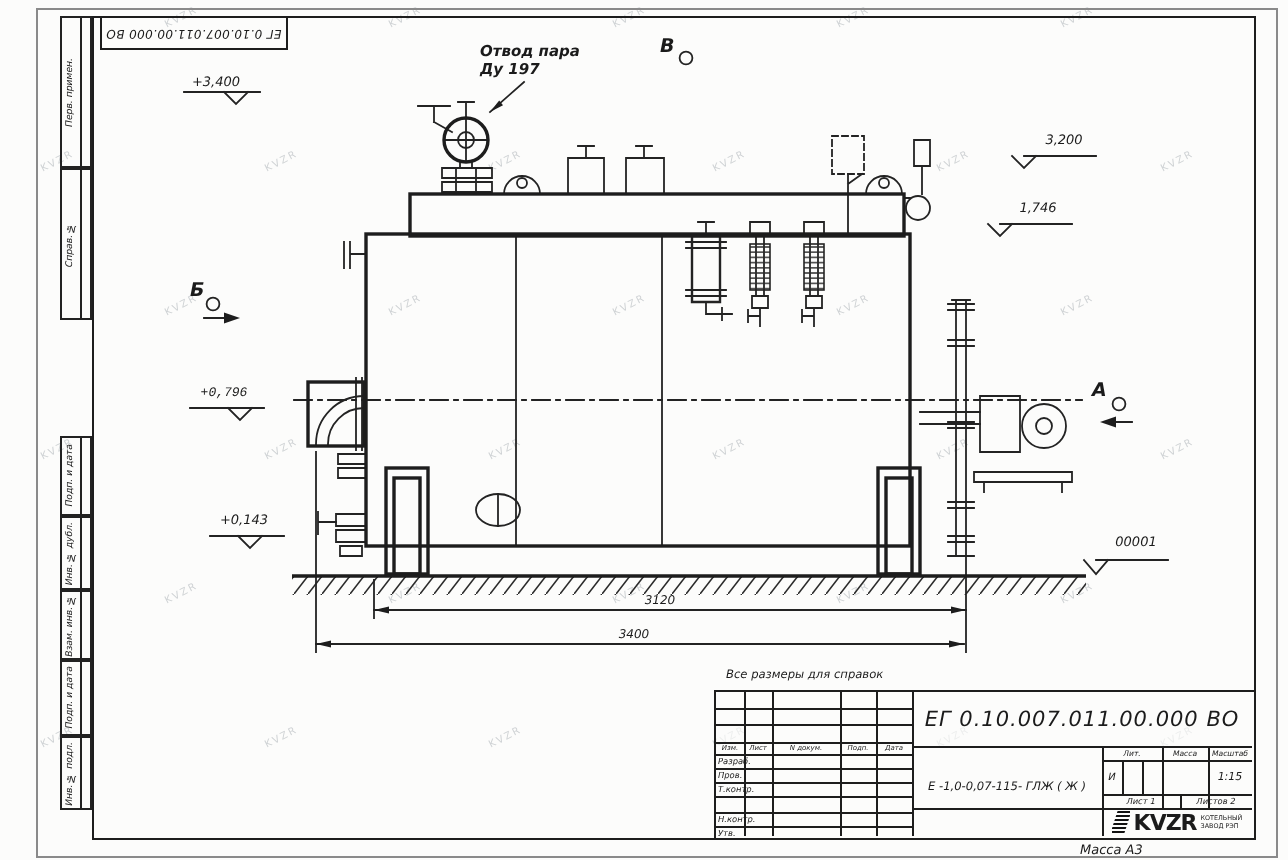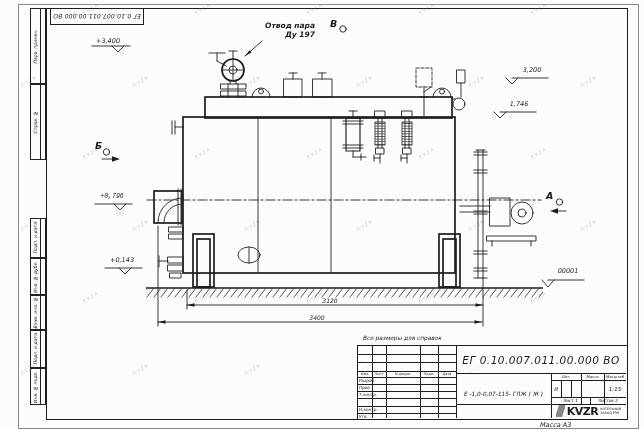--- a/index.html
+++ b/index.html
@@ -184,21 +184,21 @@
       <polygon points="120,159 112,156.2 112,161.8"></polygon>
       <polygon points="550,211 558,208.2 558,213.8"></polygon>
       <polygon points="187,305 194.5,303.3 194.5,306.7"></polygon>
       <polygon points="483,305 475.5,303.3 475.5,306.7"></polygon>
       <polygon points="158,322 165.5,320.3 165.5,323.7"></polygon>
       <polygon points="482,322 474.5,320.3 474.5,323.7"></polygon>
       <polygon points="245,56 251.5,52.6 249.6,50.2"></polygon>
     </g>
   </svg>
 
-  <div class="lbl it" style="left:240px;top:22px;width:75px;text-align:right;font-size:7.5px;font-weight:600;line-height:8.5px;">
+  <div class="lbl it" style="left:240px;top:22px;width:75px;text-align:left;font-size:7.5px;font-weight:600;line-height:8.5px;">
     <div>Отвод пара</div>
     <div>Ду 197</div>
   </div>
 
   <div class="lbl it lvl" style="left:88px;top:37px;">+3,400</div>
   <div class="lbl it lvl" style="left:512px;top:66px;">3,200</div>
   <div class="lbl it lvl" style="left:499px;top:100px;text-align:center;">1,746</div>
   <div class="lbl it lvl" style="left:92px;top:193px;font-family:Liberation Mono, monospace;">+0,796</div>
   <div class="lbl it lvl" style="left:102px;top:256px;">+0,143</div>
   <div class="lbl it lvl" style="left:548px;top:267px;">00001</div>

